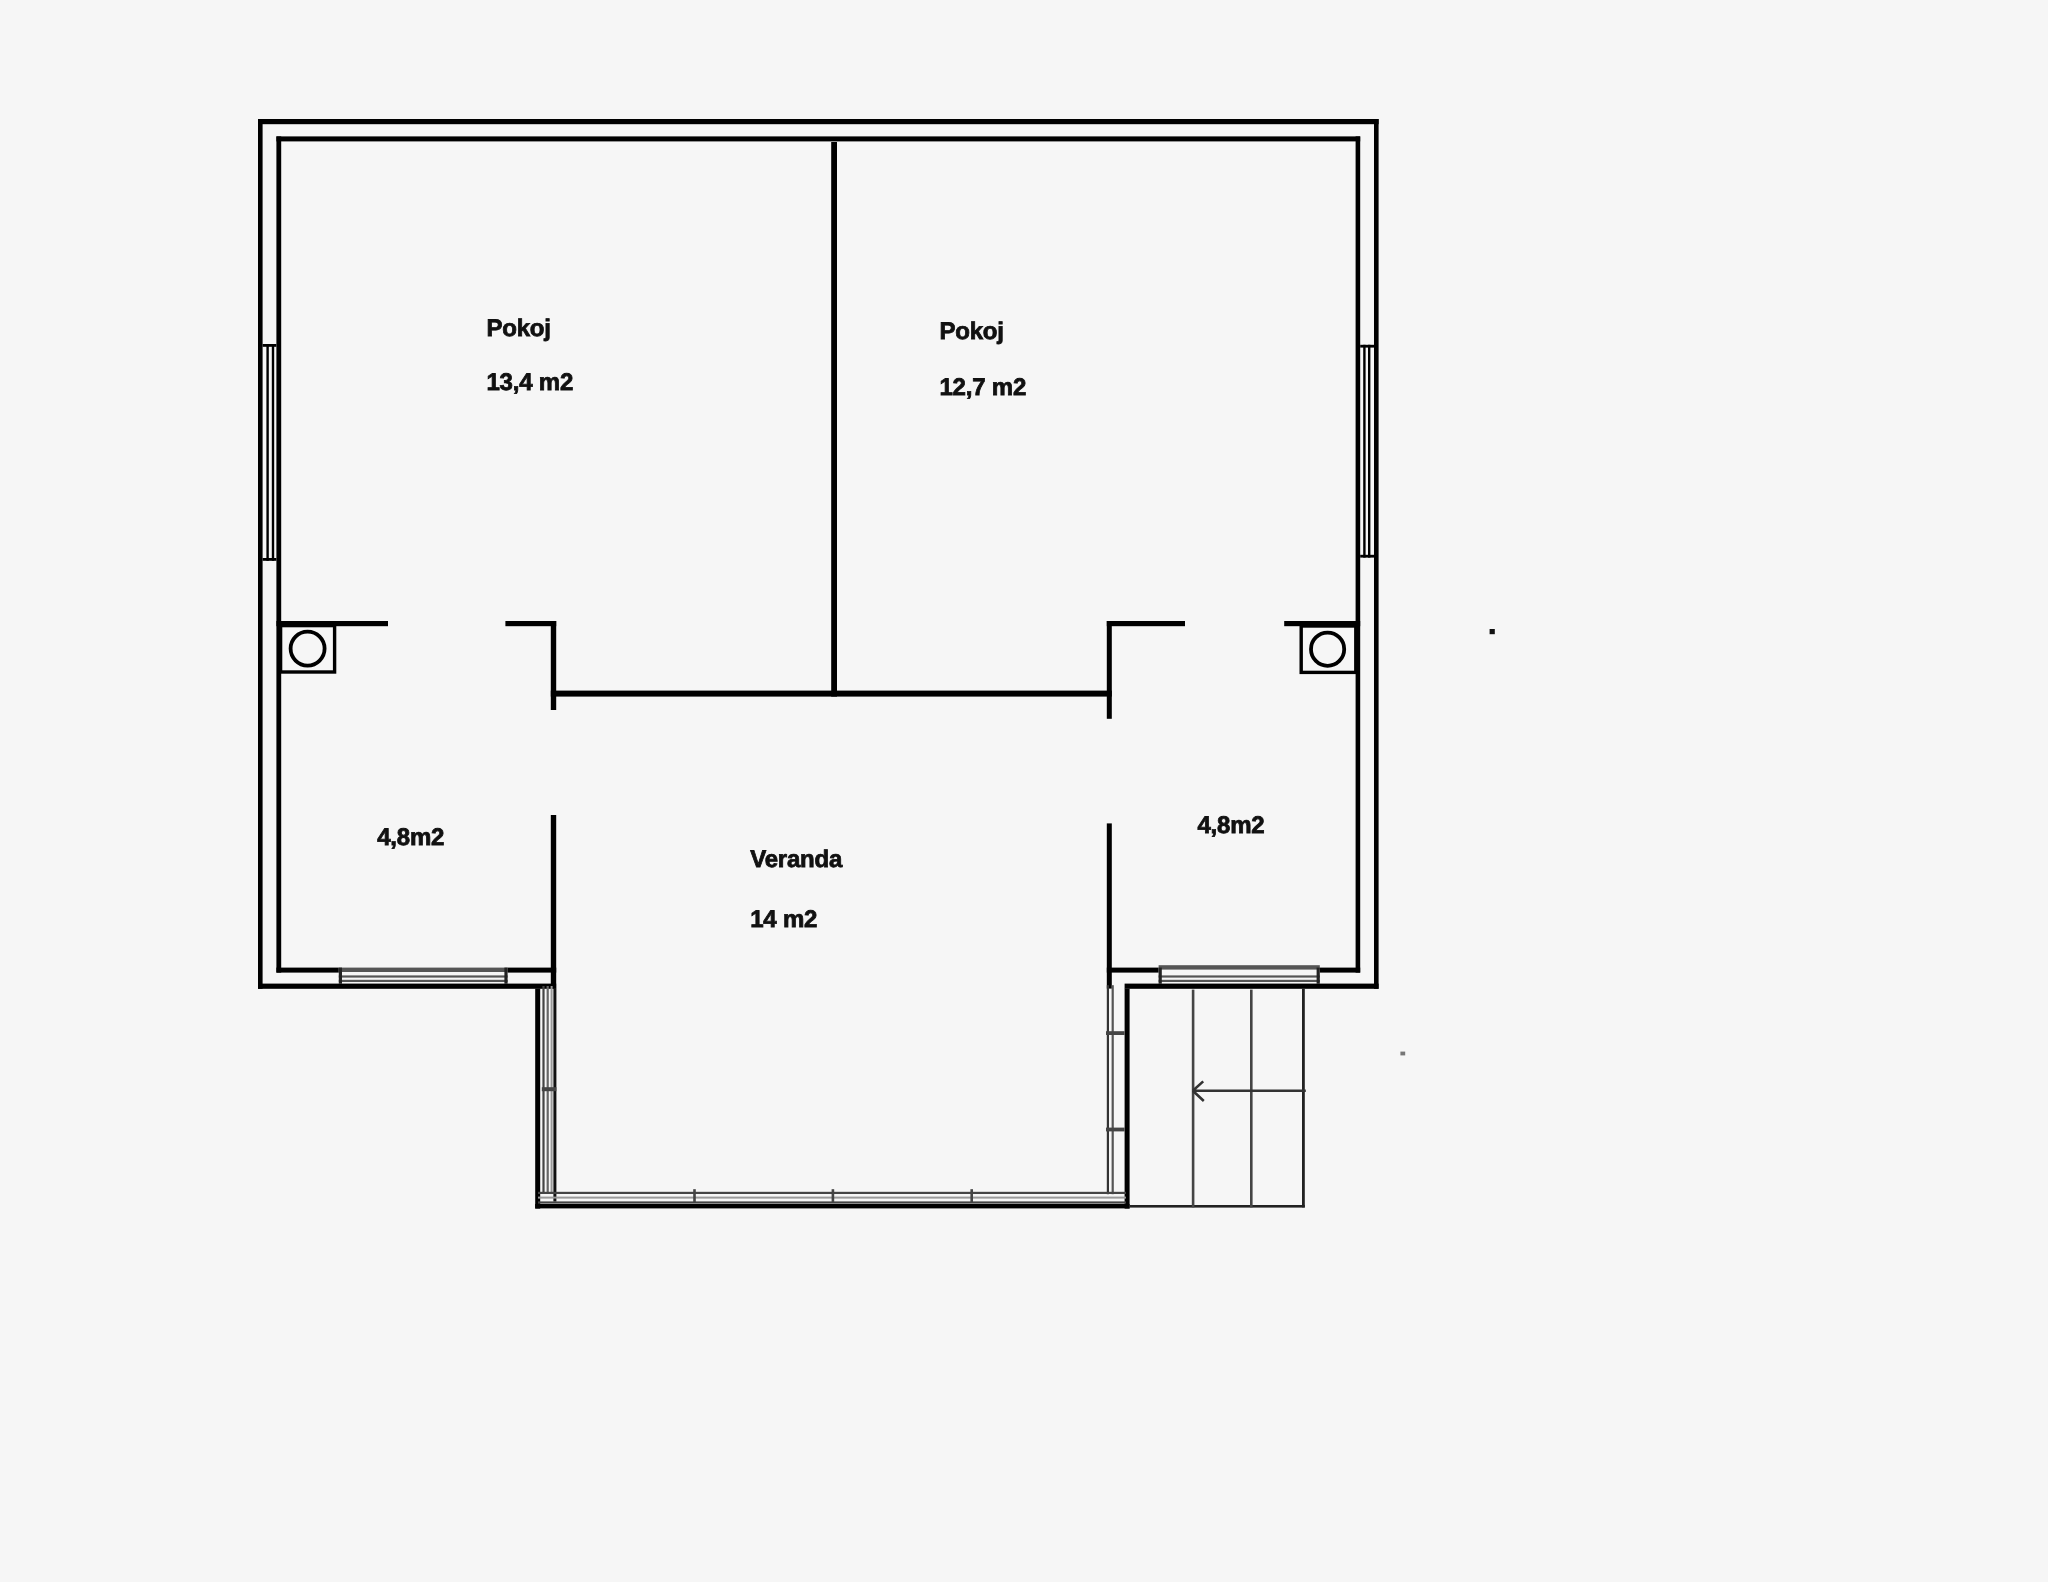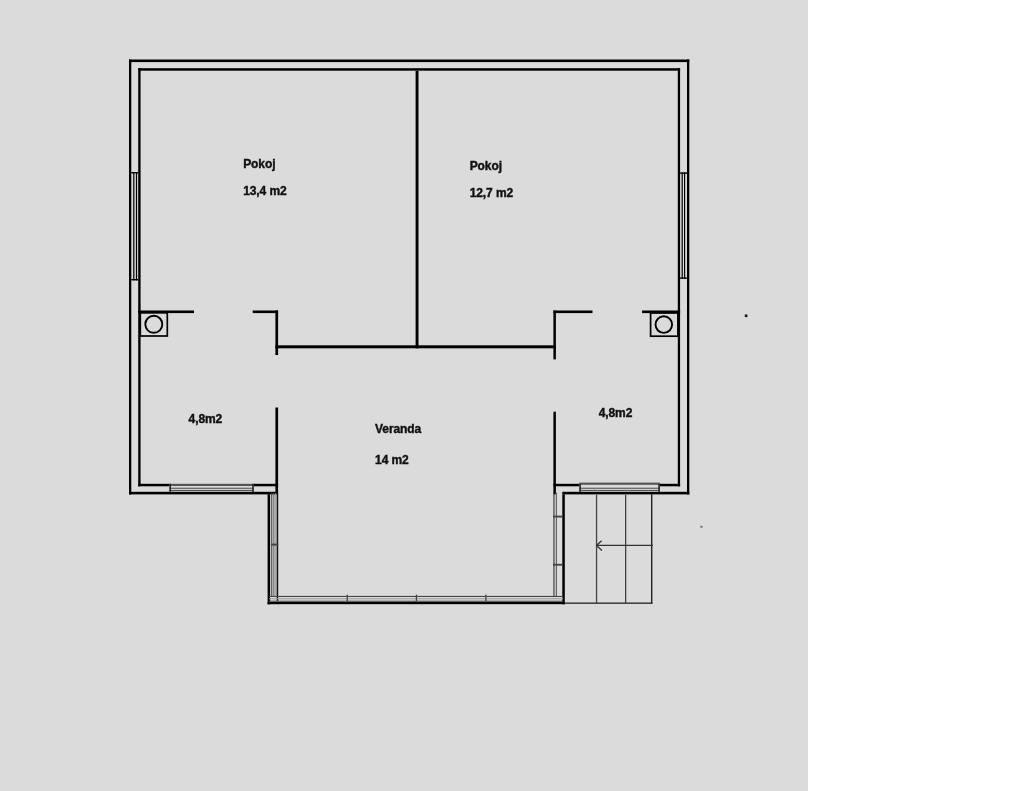--- a/index.html
+++ b/index.html
@@ -1,16 +1,16 @@
 <!DOCTYPE html>
 <html><head>
 <meta charset="utf-8">
 <style>
   html,body{margin:0;padding:0;background:#ffffff;}
-  .page{position:relative;filter:grayscale(1);width:808px;height:791px;background:#fde047;overflow:hidden;}
+  .page{position:relative;filter:grayscale(1);width:1024px;height:791px;background:#fef9c3;overflow:hidden;}
   svg{position:absolute;left:0;top:0;}
   text{font-family:"Liberation Sans",sans-serif;font-weight:bold;font-size:12px;letter-spacing:-0.1px;fill:#111;stroke:#111;stroke-width:0.4;}
 </style>
 </head>
 <body>
 <div class="page">
 <svg width="1024" height="791" viewBox="0 0 1024 791">
 
   <rect x="129.0" y="59.5" width="560.3" height="2.6" fill="#000"></rect>
   <rect x="129.0" y="59.5" width="2.3" height="434.9" fill="#000"></rect>

